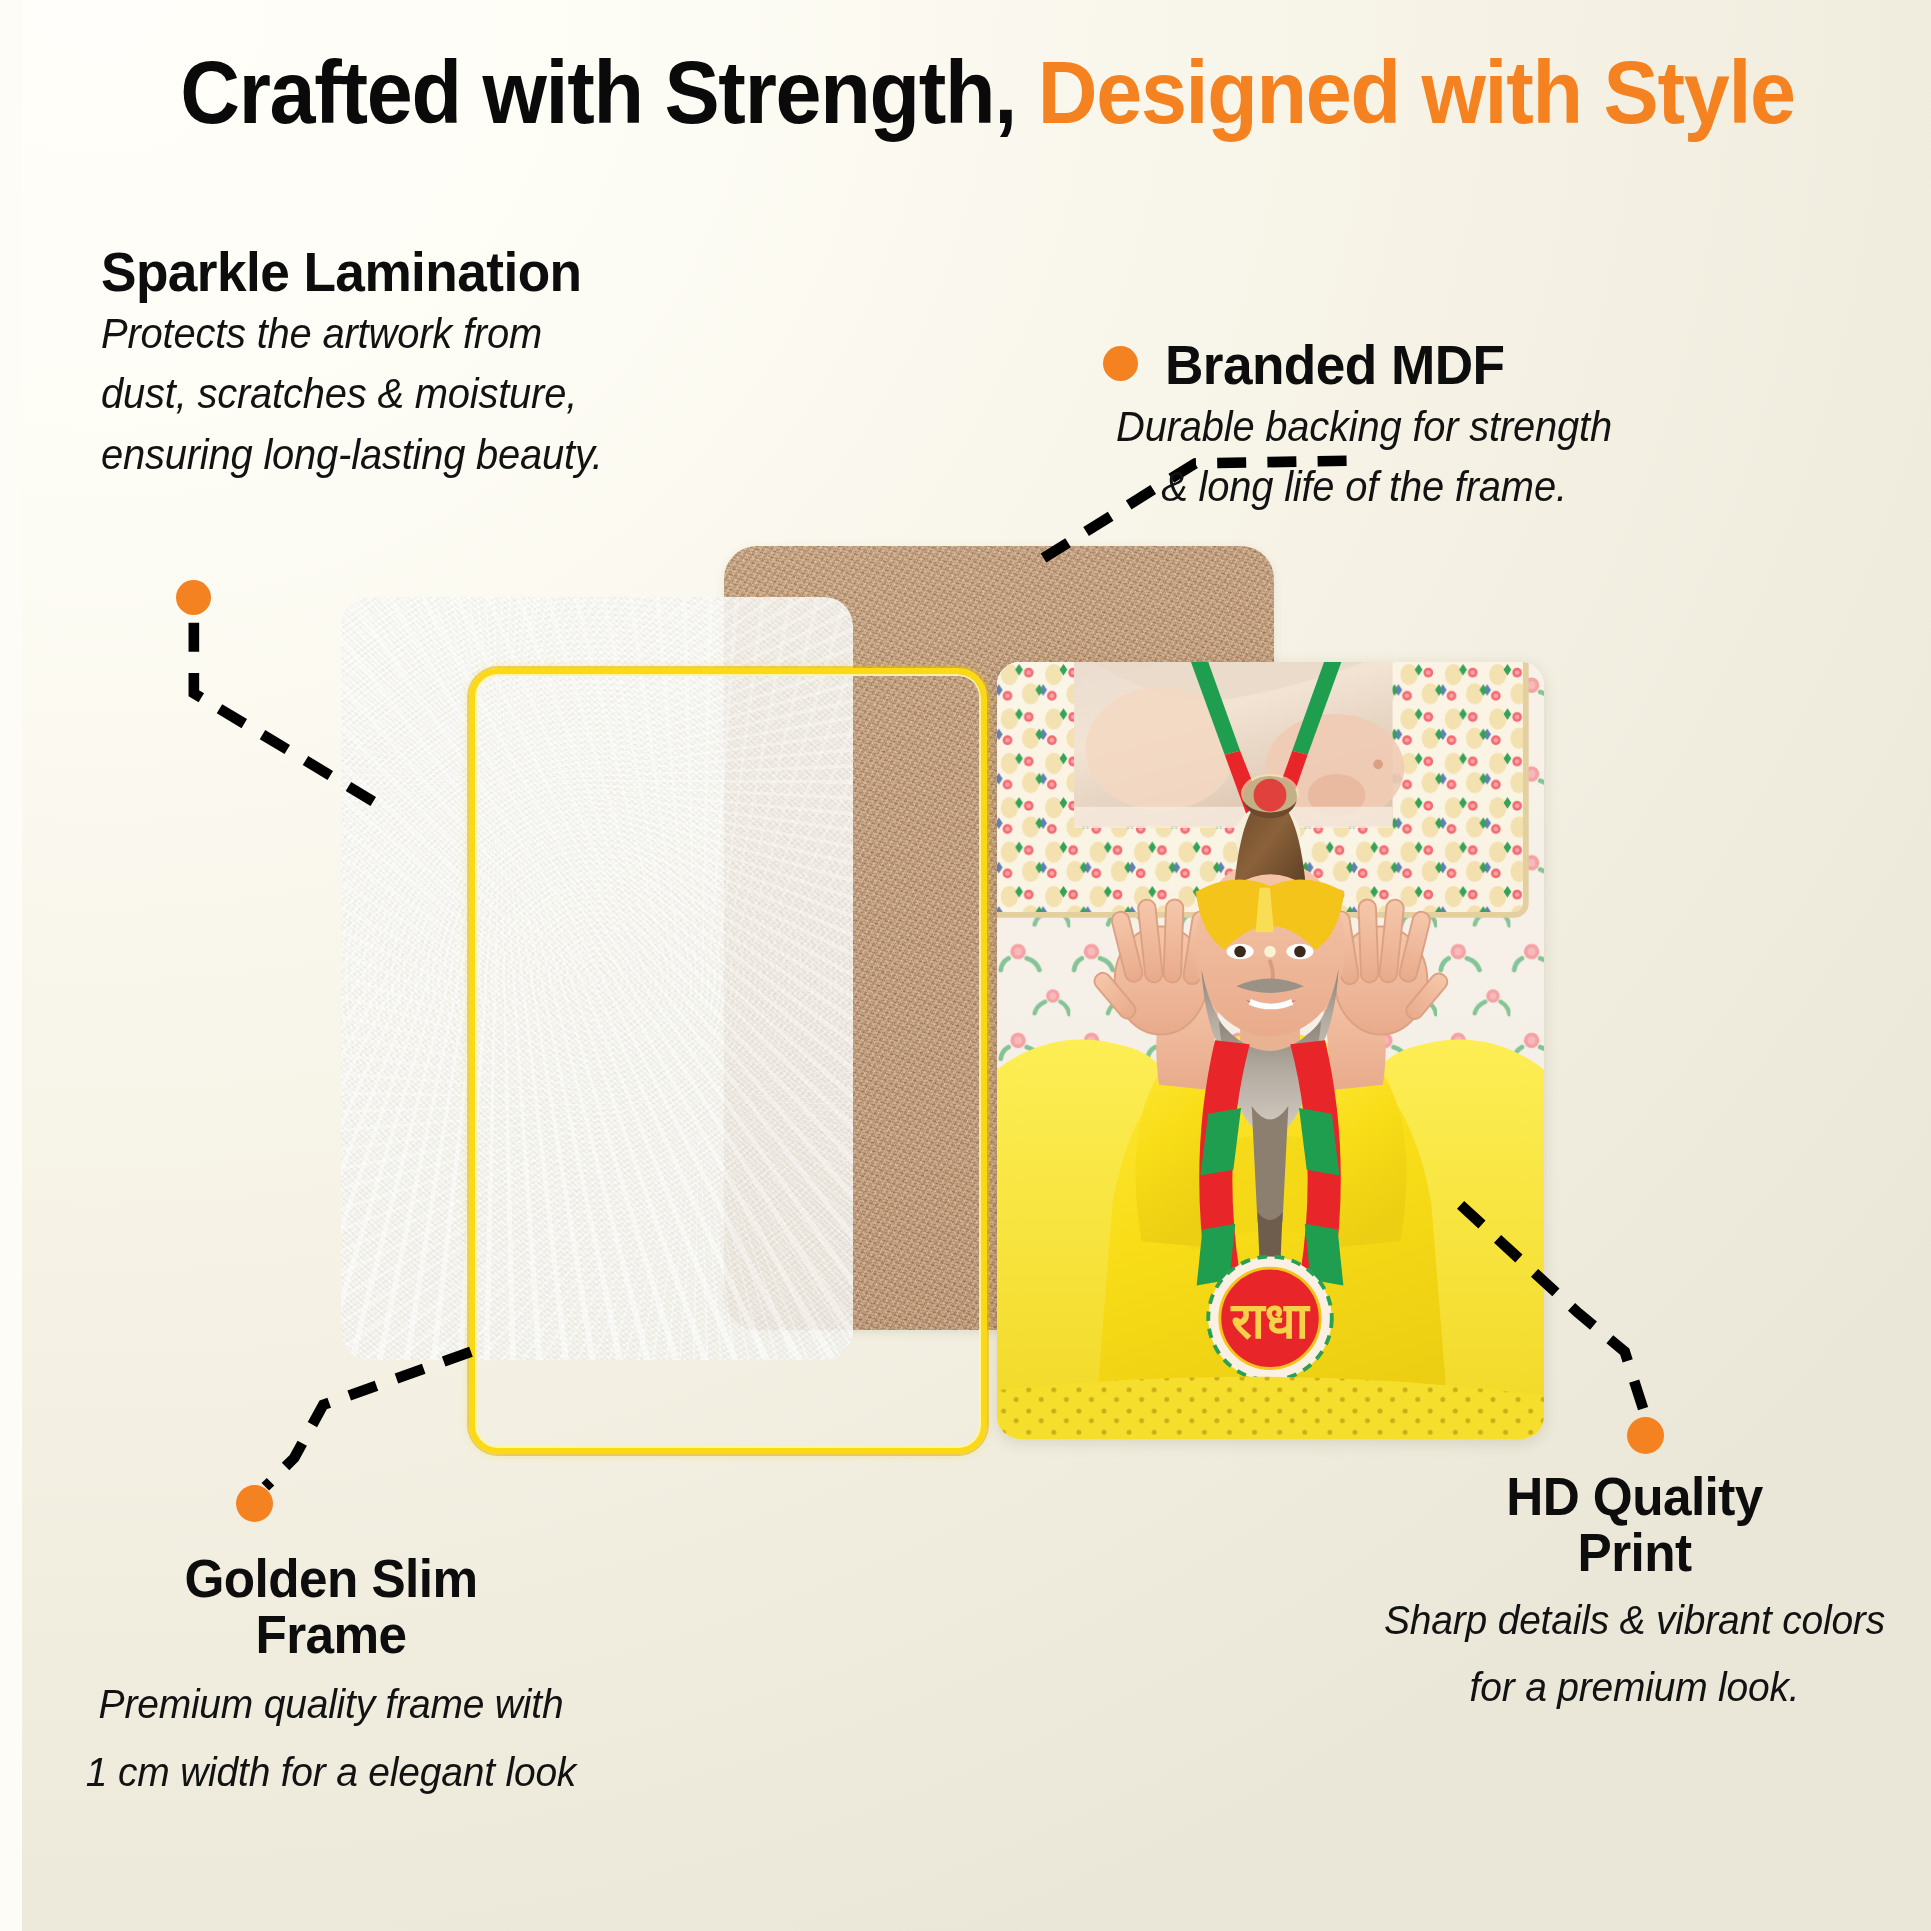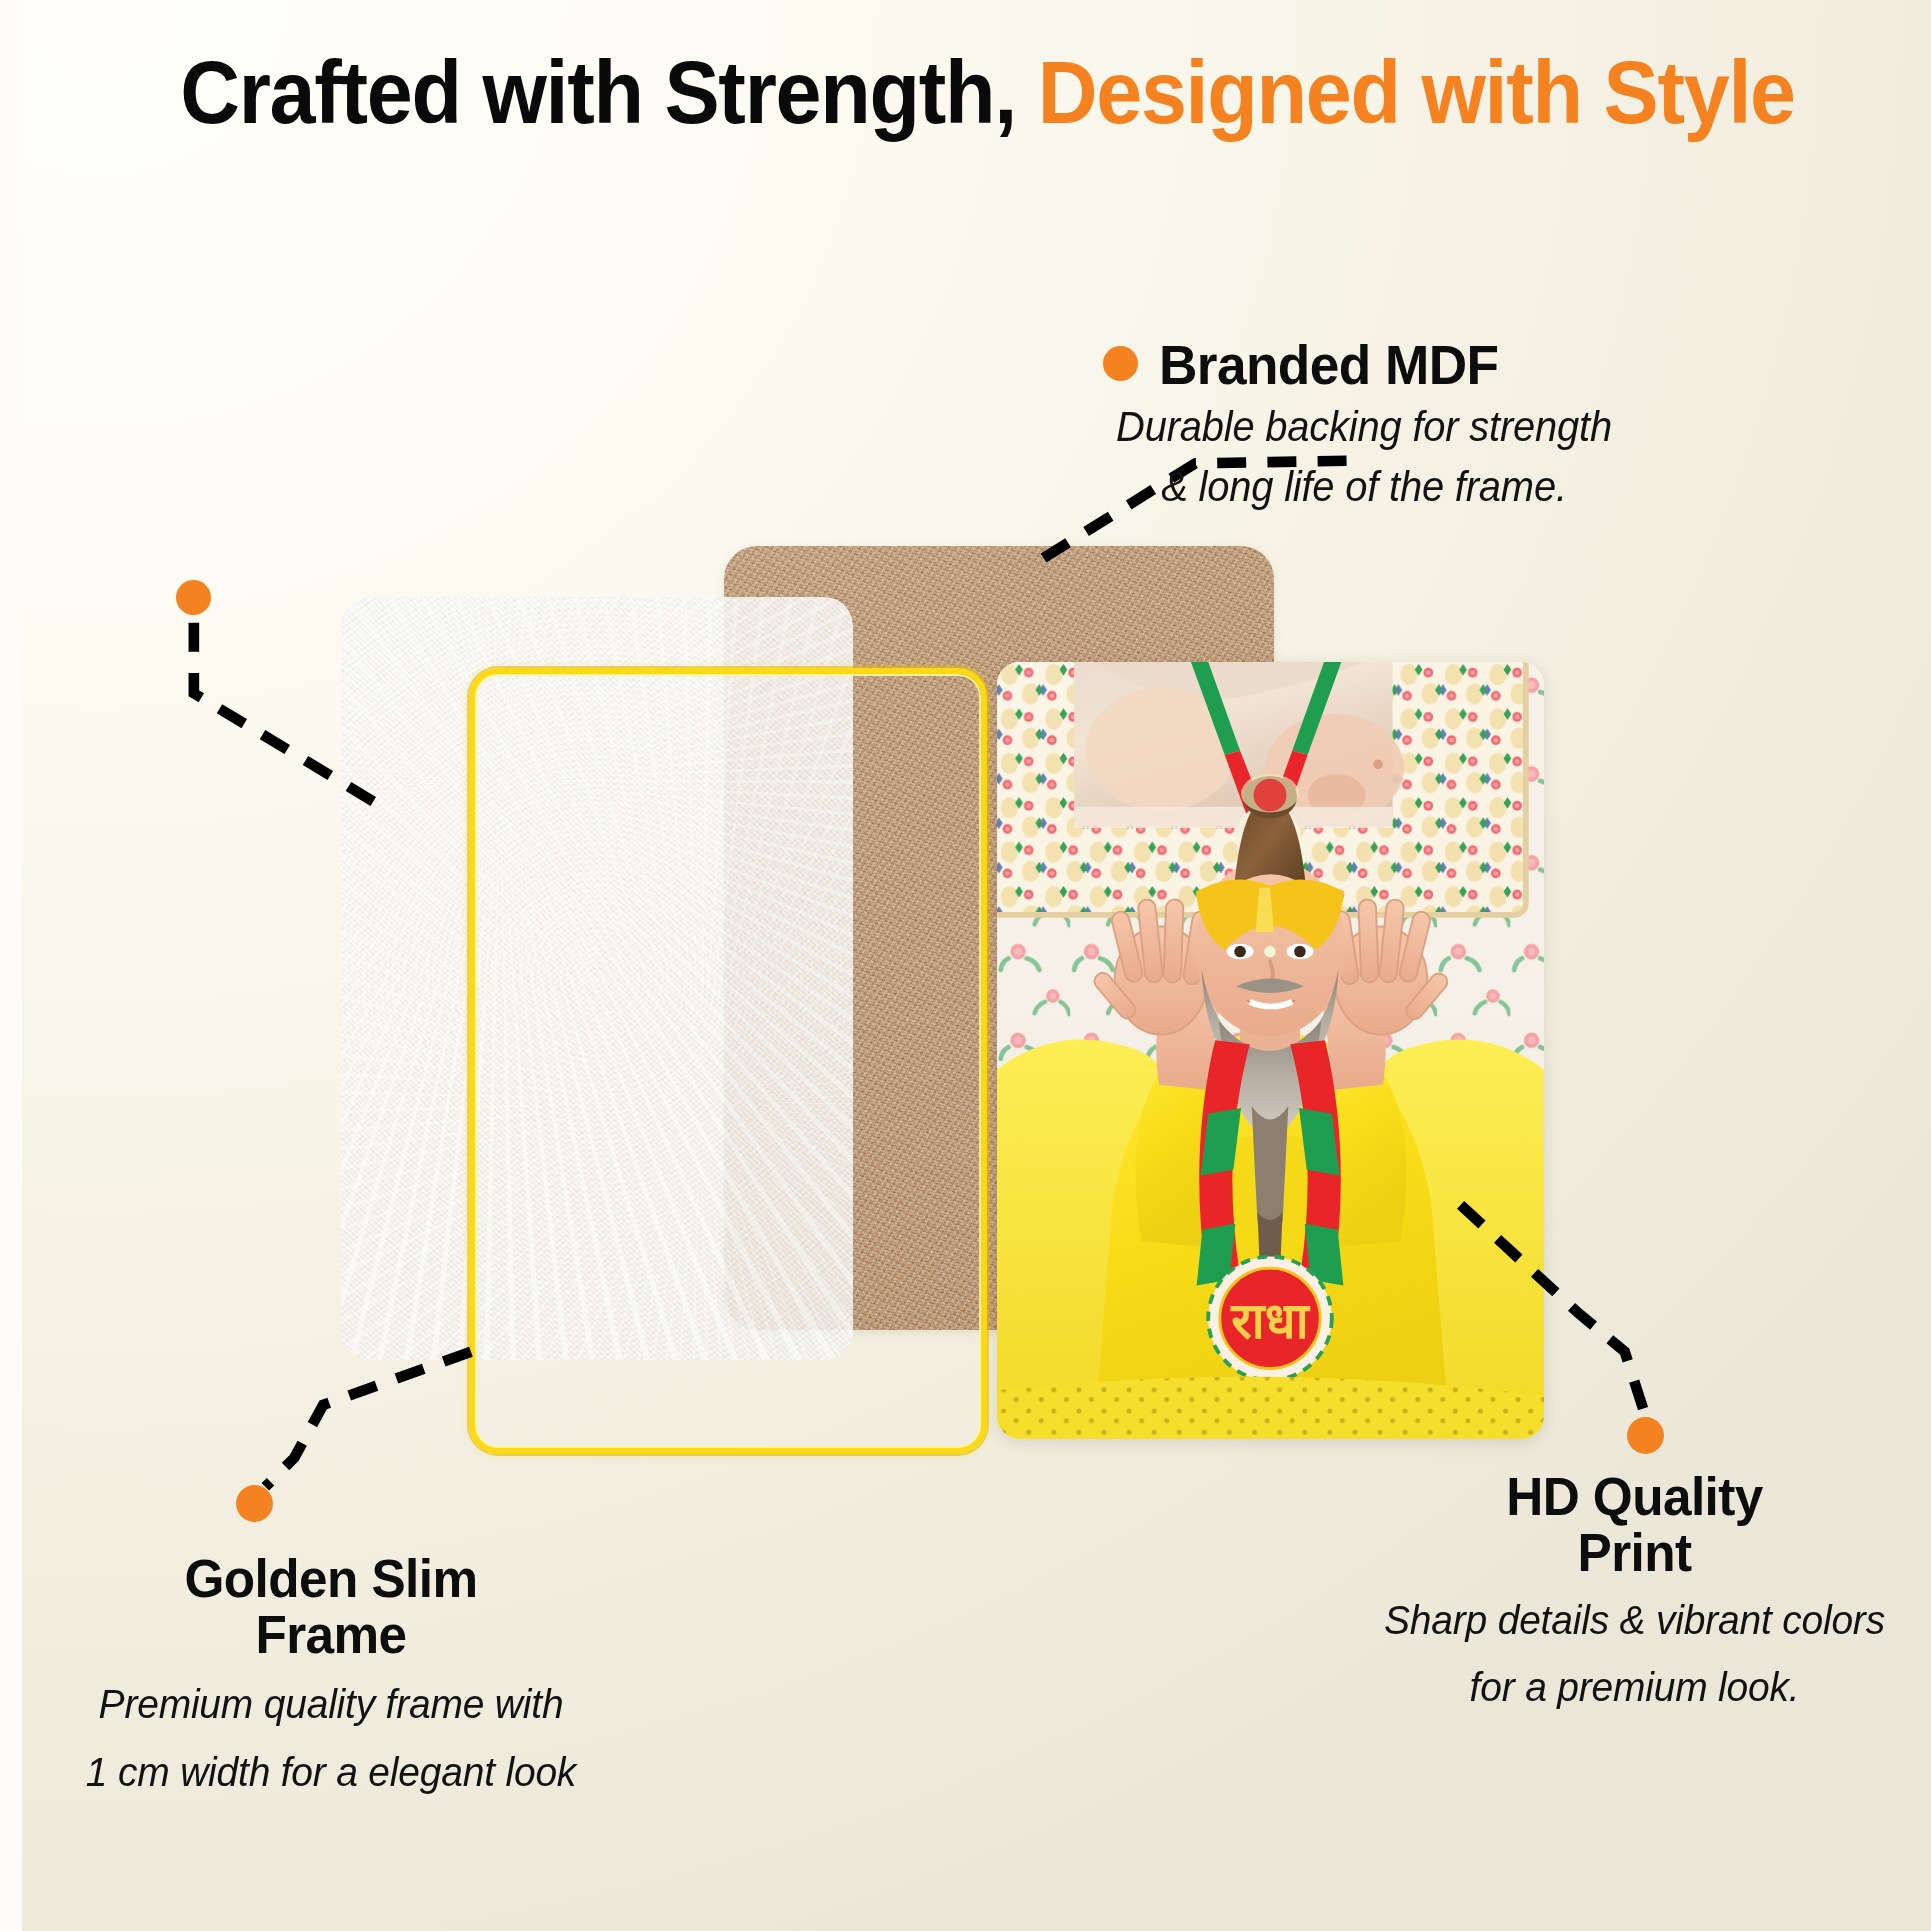--- a/index.html
+++ b/index.html
@@ -128,21 +128,21 @@
     transform:scaleX(0.95); transform-origin:left center;
     margin-top:5.8px;
     white-space:nowrap;
   }
 
   #c-sparkle { left:79px; top:243px; text-align:left; }
   #c-sparkle h3 { font-size:56px; }
   #c-sparkle p  { transform-origin:left center; }
 
   #c-mdf { left:1081px; top:336px; text-align:center; }
-  #c-mdf .hdrow { display:flex; align-items:center; gap:12px; }
+  #c-mdf .hdrow { display:flex; align-items:center; gap:18px; }
   #c-mdf h3 { transform-origin:center; font-size:56px; }
   #c-mdf p  { transform-origin:center; text-align:center; }
 
   #c-golden { left:0px; top:1550px; width:618px; text-align:center; }
   #c-golden h3 { transform-origin:center; text-align:center; white-space:normal; }
   #c-golden p  { transform-origin:center; text-align:center; white-space:normal; font-size:41px; margin-top:15.4px;}
 
   #c-hd { left:1294px; top:1468px; width:637px; text-align:center; }
   #c-hd h3 { transform-origin:center; text-align:center; white-space:normal; }
   #c-hd p  { transform-origin:center; text-align:center; white-space:normal; font-size:41px; margin-top:13.5px;}
@@ -364,20 +364,26 @@
 
     <path d="M465 1400 L312 1455 L282 1510 L252 1540"></path>
 
     <path d="M1490 1248 L1612 1360 L1660 1400 L1680 1462"></path>
   </svg>
 
   <div class="dot" id="dot-sparkle"></div>
   <div class="dot" id="dot-golden"></div>
   <div class="dot" id="dot-hd"></div>
 
+  <div class="callout" id="c-sparkle">
+    <h3>Sparkle Lamination</h3>
+    <p>Protects the artwork from</p>
+    <p>dust, scratches &amp; moisture,</p>
+    <p>ensuring long-lasting beauty.</p>
+  </div>
 
   <div class="callout" id="c-mdf">
     <div class="hdrow">
       <span class="dot" id="dot-mdf"></span>
       <h3>Branded MDF</h3>
     </div>
     <p>Durable backing for strength</p>
     <p>&amp; long life of the frame.</p>
   </div>
 

